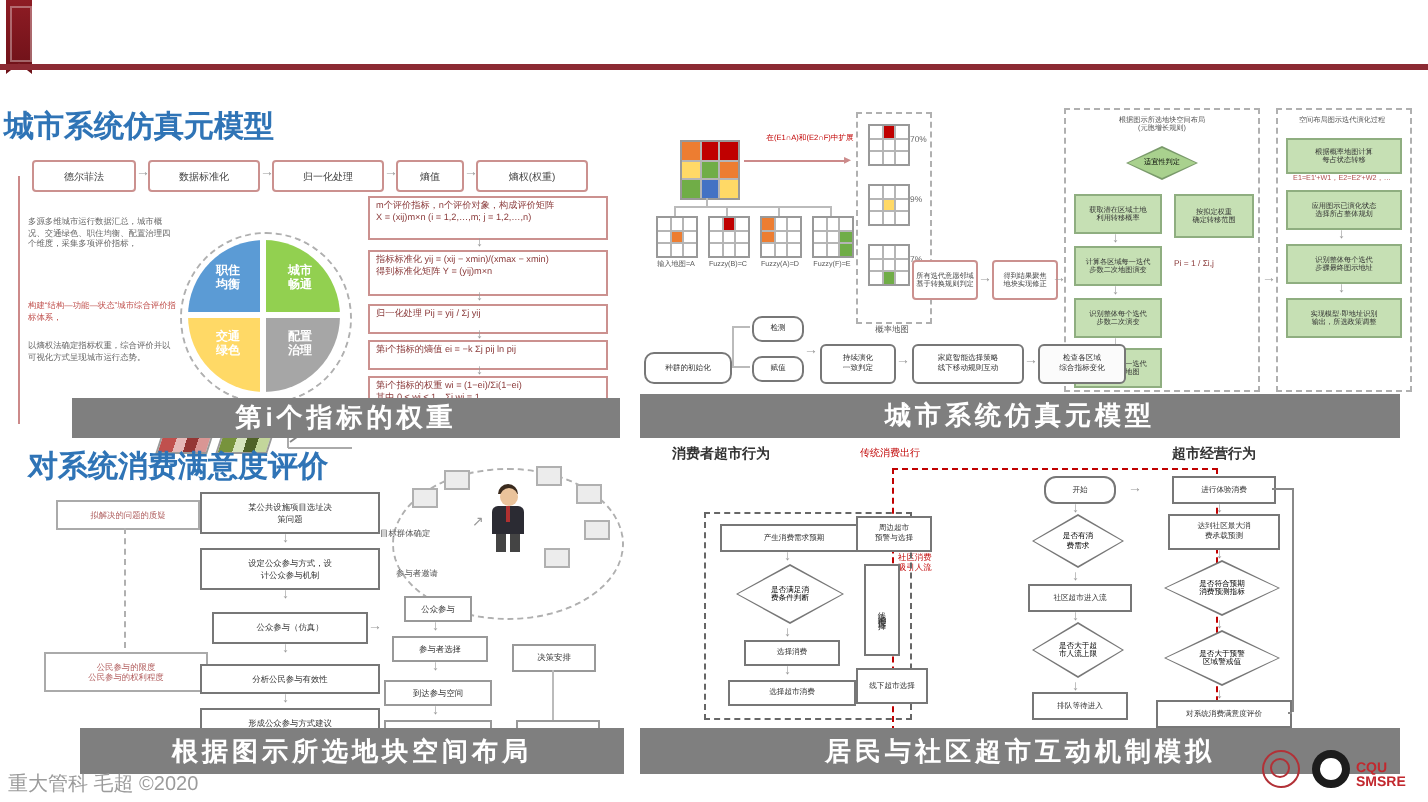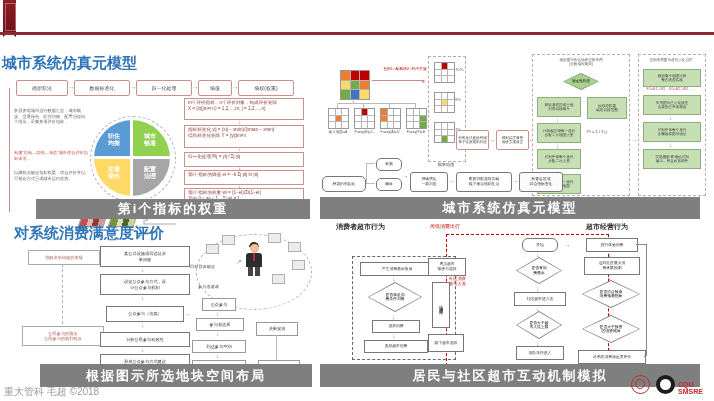--- a/index.html
+++ b/index.html
@@ -391,19 +391,19 @@
 区域警戒值</div>
     </div>
     <b class="arr" style="left:278px;top:122px;">↓</b>
     <div class="kb t38" style="left:248px;top:128px;width:66px;height:12px;">对系统消费满意度评价</div>
     <div class="line" style="left:316px;top:22px;width:1px;height:112px;background:#888;"></div>
     <div class="line" style="left:306px;top:22px;width:10px;height:1px;background:#888;"></div>
     <div class="line" style="left:314px;top:134px;width:2px;height:1px;background:#888;"></div>
   </div>
   <div class="cap" style="left:320px;top:364px;width:380px;height:23px;">居民与社区超市互动机制模拟</div>
 
-  <div class="footer">重大管科 毛超 ©2018</div>
+  <div class="footer">重大管科 毛超 ©2020</div>
   <div class="seal1" style="left:631px;top:375px;">
       <i></i>
     </div>
   <div class="seal2" style="left:656px;top:375px;"></div>
   <div class="logotxt" style="left:678px;top:381px;">CQU SMSRE</div>
 </div>
 
 </body></html>

